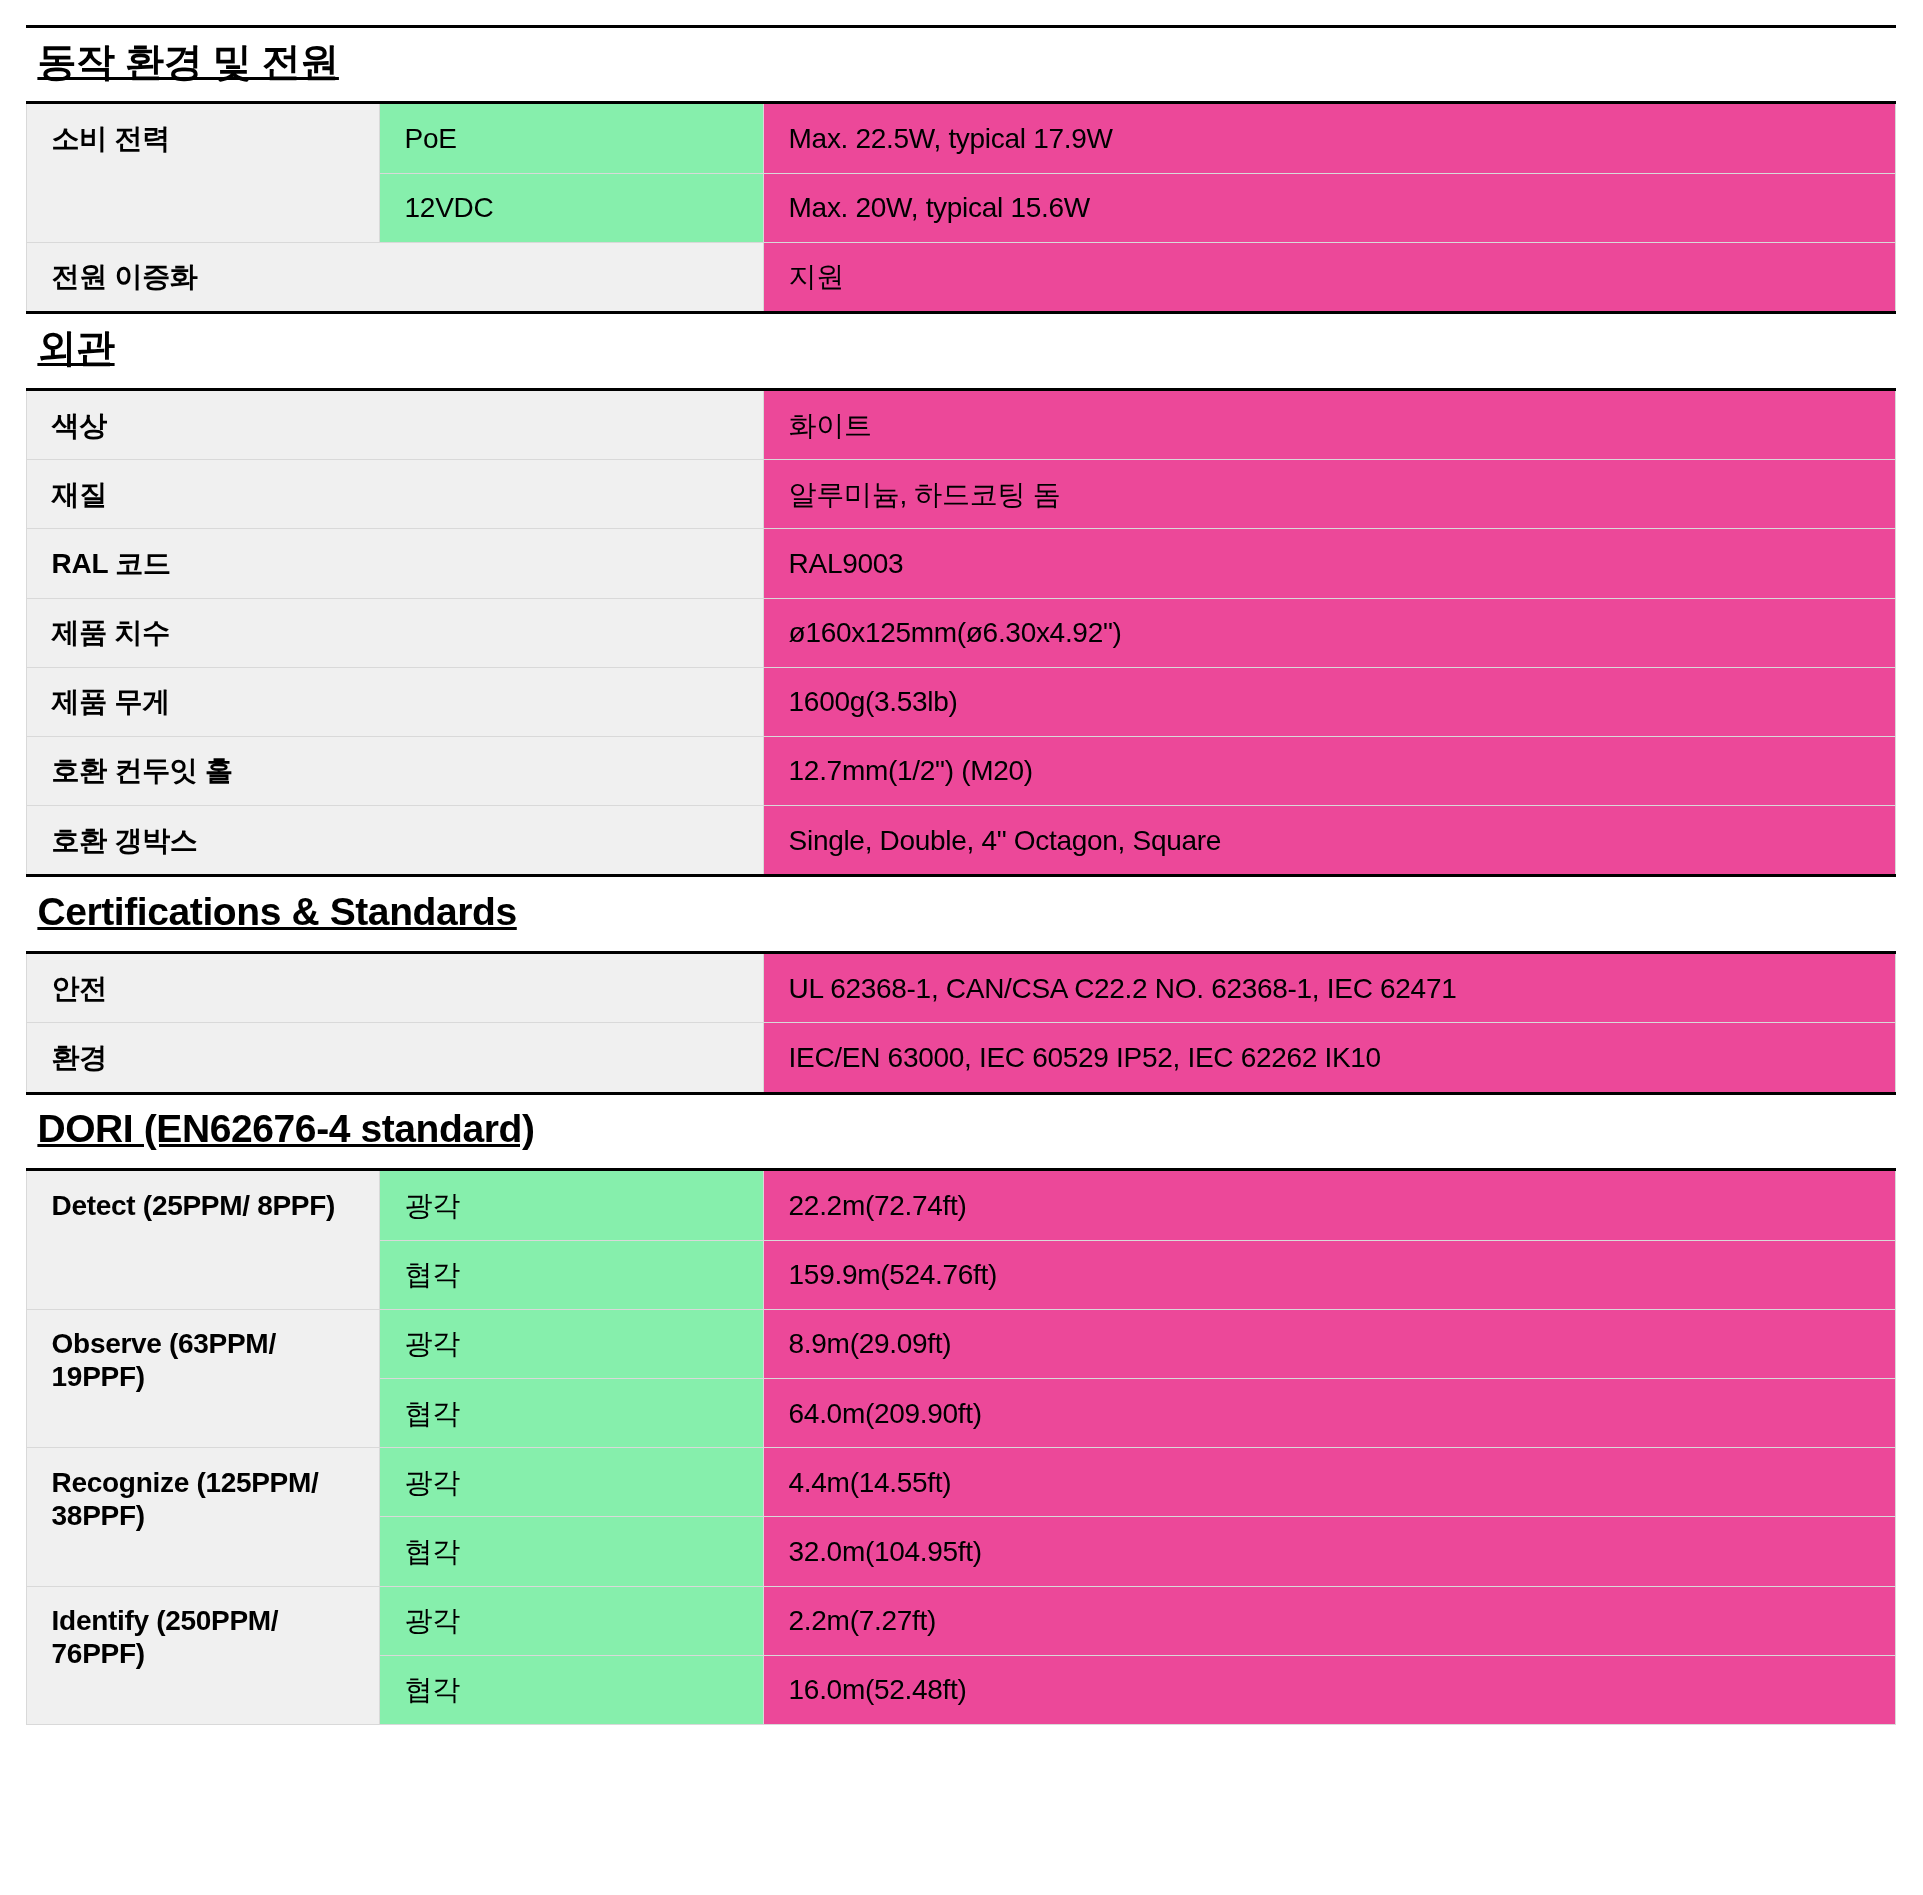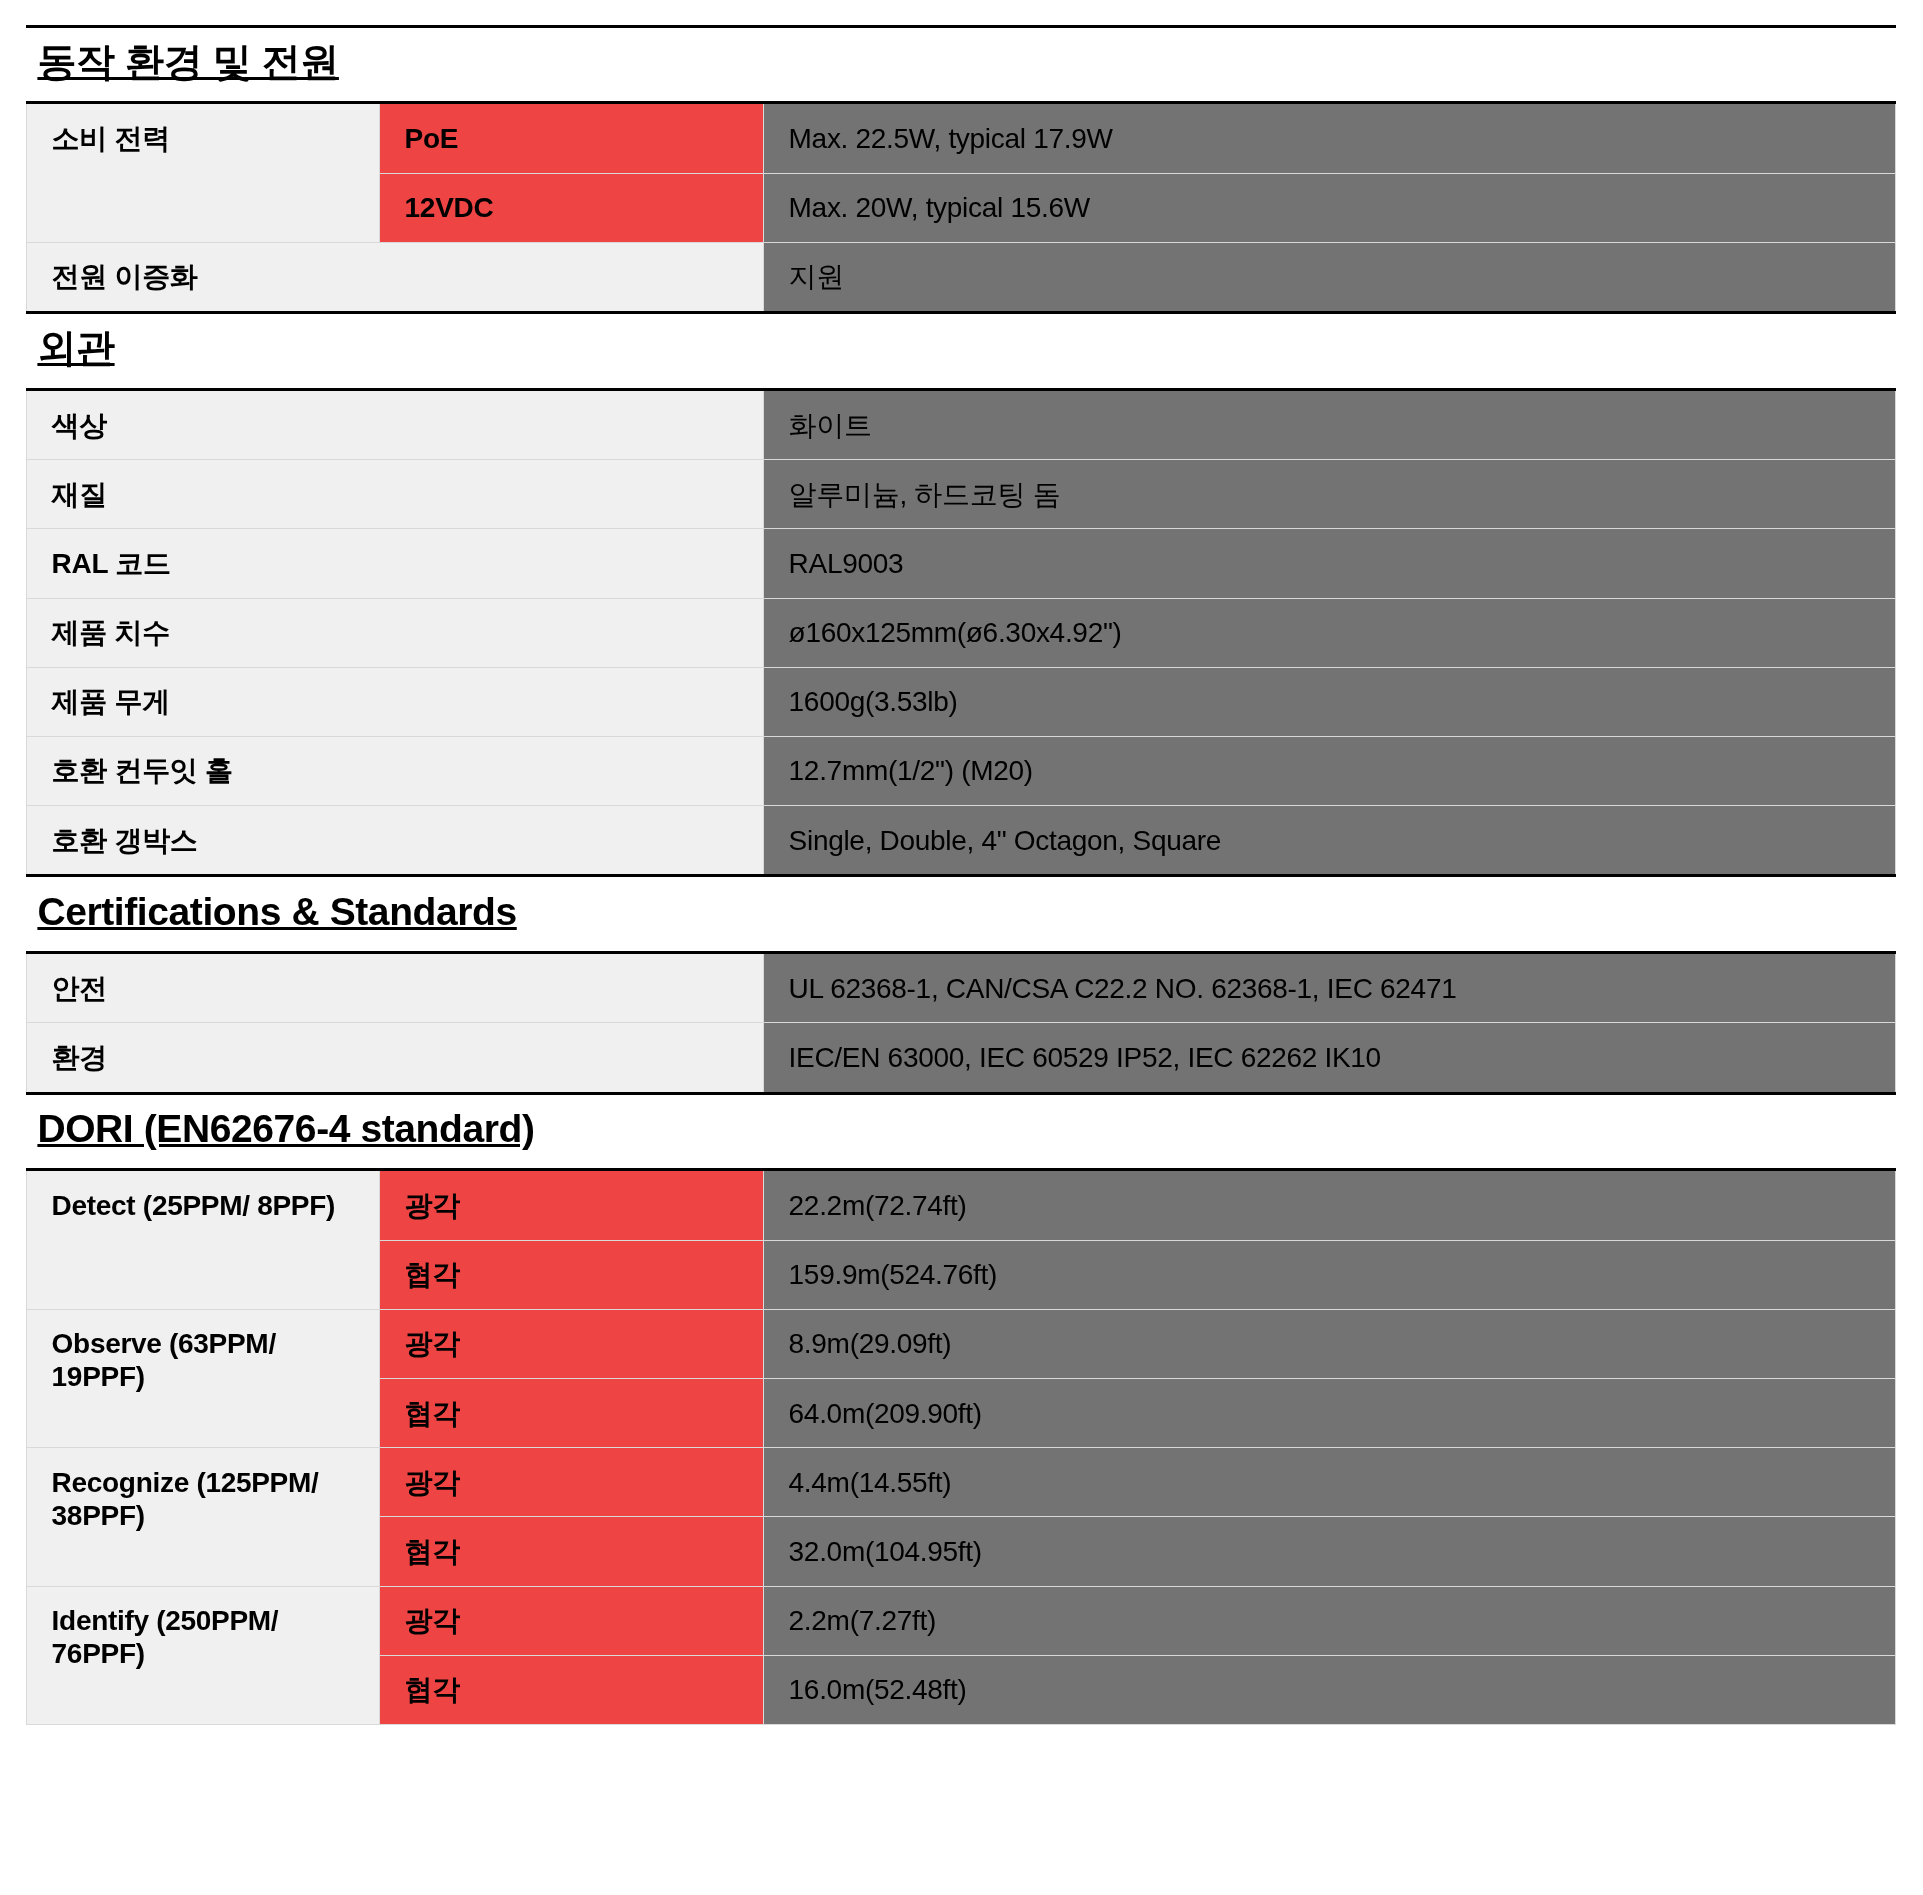--- a/index.html
+++ b/index.html
@@ -50,25 +50,25 @@
     letter-spacing: -0.3px;
     padding: 17.6px 24.6px;
     vertical-align: top;
     word-break: keep-all;
   }
   td.l {
     background: #f0f0f0;
     font-weight: 700;
   }
   td.s {
-    background: #ef4444;
-    font-weight: 700;
+    background: #86efac;
+    font-weight: 400;
   }
   td.v {
-    background: #737373;
+    background: #ec4899;
     font-weight: 400;
   }
 </style>
 </head>
 <body>
 
 <div class="page">
 
   <div class="top-rule"></div>
 

